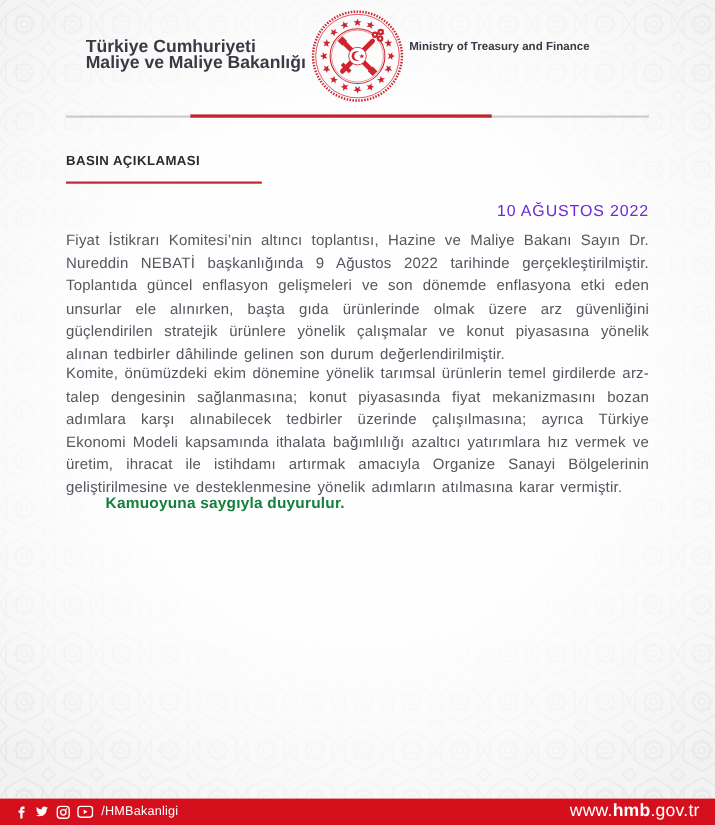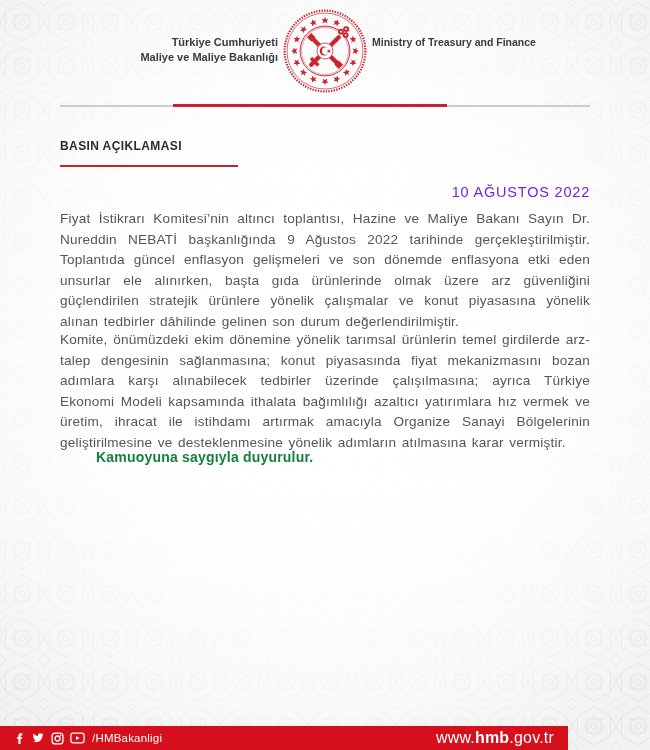--- a/index.html
+++ b/index.html
@@ -31,22 +31,22 @@
                 rgba(255,255,255,0.55) 78%,
                 rgba(255,255,255,0) 100%);
     pointer-events: none;
   }
 
   
   .org-left {
     position: absolute;
     top: 35px;
     right: 372px;
-    text-align: right;
-    font-size: 11px;
+    text-align: left;
+    font-size: 16px;
     font-weight: bold;
     line-height: 15px;
     color: #3a3a44;
     white-space: nowrap;
   }
   .org-right {
     position: absolute;
     top: 35px;
     left: 372px;
     text-align: left;
@@ -124,21 +124,21 @@
     font-weight: bold;
     letter-spacing: 0.2px;
     color: #15803d;
     margin-left: 36px;
   }
 
   
   .footer {
     position: absolute;
     bottom: 0; left: 0;
-    width: 568px; height: 24px;
+    width: 650px; height: 24px;
     background: #d5101c;
     display: flex;
     align-items: center;
     justify-content: space-between;
     padding: 0 14px;
     color: #ffffff;
   }
   .footer-left {
     display: flex;
     align-items: center;

